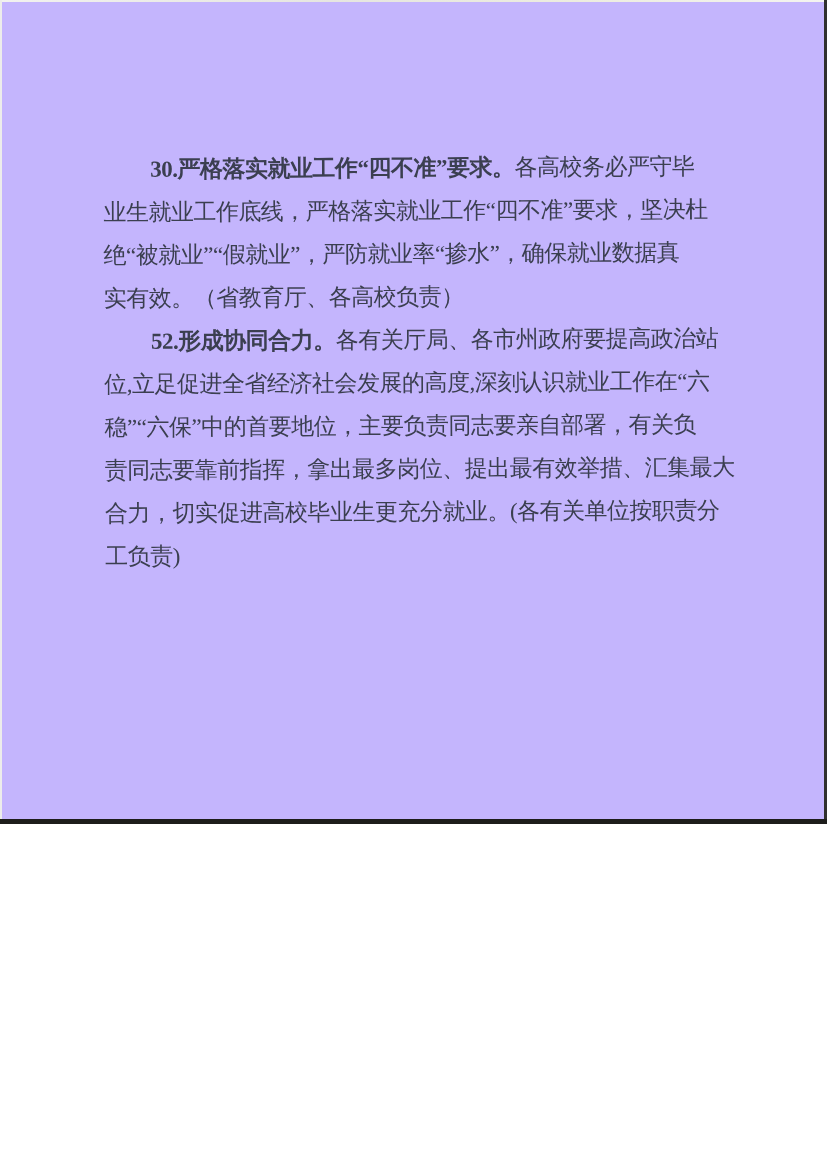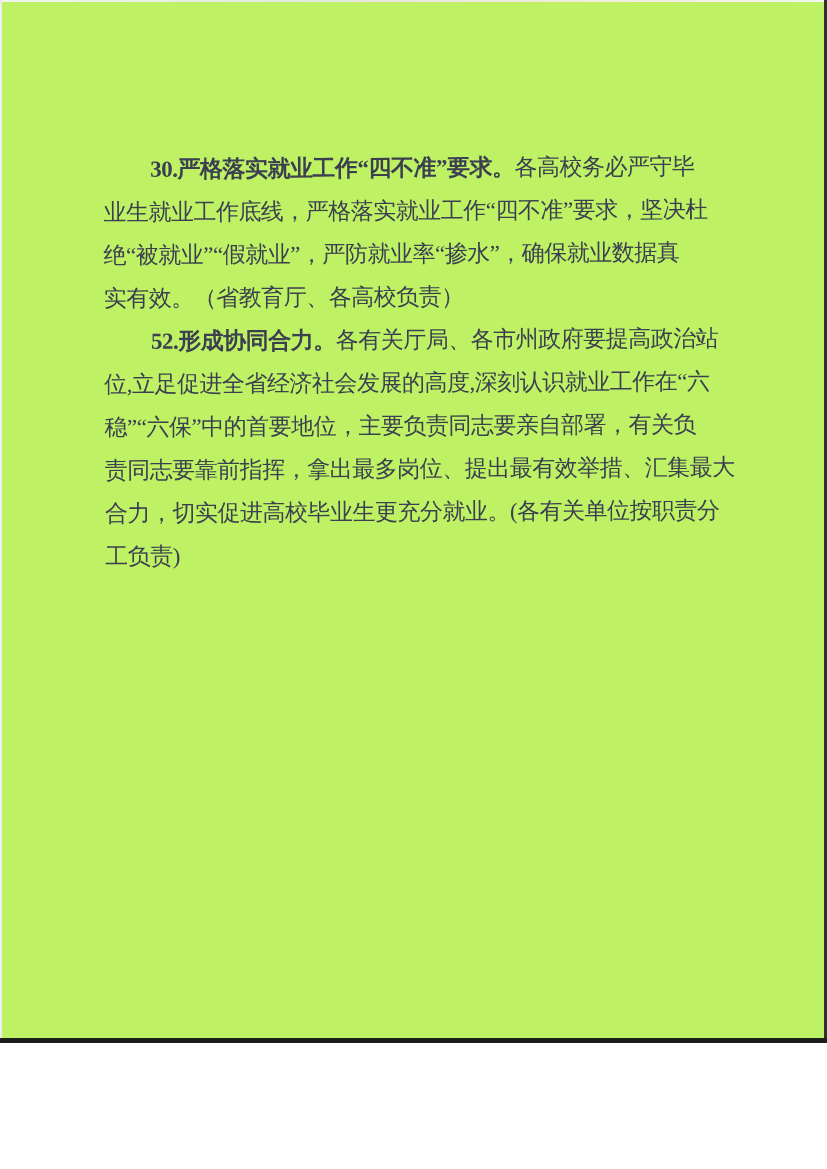--- a/index.html
+++ b/index.html
@@ -3,22 +3,22 @@
 <meta charset="utf-8">
 <style>
   html, body {
     margin: 0;
     padding: 0;
     background: #ffffff;
   }
   .page {
     position: relative;
     width: 827px;
-    height: 1043px;
-    background: #bef264;
+    height: 824px;
+    background: #c4b5fd;
     overflow: hidden;
     font-family: "Liberation Serif", "DejaVu Serif", serif;
   }
   
   .edge-top {
     position: absolute; top: 0; left: 0; right: 0; height: 2px;
     background: linear-gradient(to right, #f2f2ef, #e6e6e0 40%, #ededdf 70%, #f4f4f0);
   }
   .edge-left {
     position: absolute; top: 0; left: 0; bottom: 0; width: 2px;

